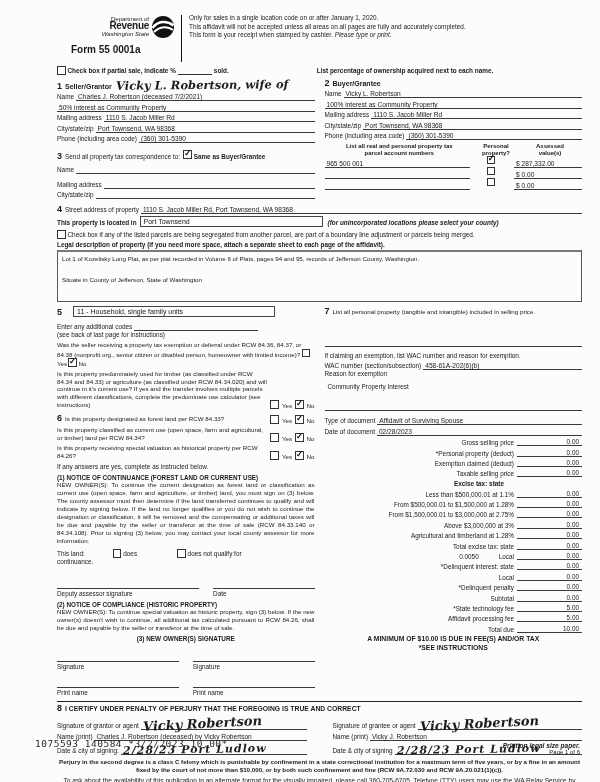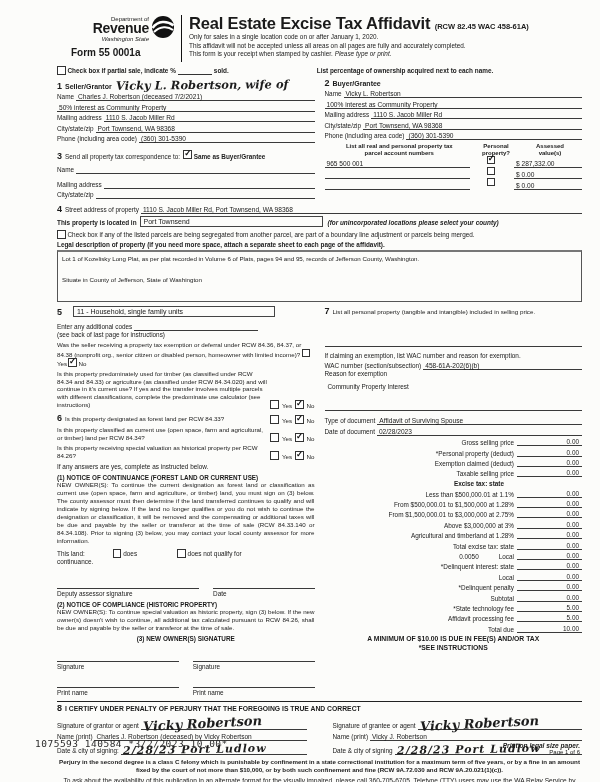--- a/index.html
+++ b/index.html
@@ -17,21 +17,21 @@
   .row{display:flex;align-items:flex-end;}
   .cb{width:6.5px;height:6.5px;border:1px solid #333;display:inline-block;position:relative;flex:none;background:#fff;margin:0 2px 0 0;}
   .cb.checked::after{content:"✓";position:absolute;left:0px;top:-3.5px;font-size:8.5px;font-weight:bold;color:#111;}
   .hand{font-family:"DejaVu Serif", serif;font-style:italic;color:#1d1d1d;white-space:nowrap;}
 
   
   .header{display:flex;align-items:flex-start;}
   .agency{width:118px;flex:none;text-align:right;padding-right:6px;}
   .agency-top{display:flex;justify-content:flex-end;align-items:flex-start;gap:2px;}
   .agency-l1{font-size:6px;margin-top:2px;}
-  .agency-l2{font-size:14px;font-weight:bold;letter-spacing:-0.3px;margin-top:-2px;}
+  .agency-l2{font-size:10px;font-weight:bold;letter-spacing:-0.3px;margin-top:-2px;}
   .agency-l3{font-size:6px;font-style:italic;}
   .logo{width:24px;height:24px;flex:none;margin-top:1px;}
   .form-no{font-size:10px;font-weight:bold;text-align:left;padding-left:14px;margin-top:5px;}
   .vline{width:0;border-left:1.6px solid #111;height:47px;margin:1px 7px 0 0;}
   .title-block{flex:1;}
   .title-row{white-space:nowrap;}
   .title{font-size:16.5px;font-weight:bold;letter-spacing:-0.2px;}
   .title-ref{font-size:7.5px;font-weight:bold;}
   .note{font-size:6.4px;line-height:1.35;}
 
@@ -112,24 +112,20 @@
         <svg class="logo" viewBox="0 0 24 24">
           <circle cx="12" cy="12" r="11" fill="#111"></circle>
           <path d="M1.5 13 C 7 5.5, 16 5.5, 22.5 10.5" stroke="#fff" fill="none" stroke-width="2.6"></path>
           <path d="M3 17 C 9 11, 17 11, 22 15" stroke="#fff" fill="none" stroke-width="2"></path>
         </svg>
       </div>
       <div class="form-no">Form 55 0001a</div>
     </div>
     <div class="vline"></div>
     <div class="title-block">
-      <div class="title-row">
-        <span class="title">Real Estate Excise Tax Affidavit</span>
-        <span class="title-ref">(RCW 82.45 WAC 458-61A)</span>
-      </div>
       <div class="note">Only for sales in a single location code on or after January 1, 2020.</div>
       <div class="note">This affidavit will not be accepted unless all areas on all pages are fully and accurately completed.</div>
       <div class="note"><span>This form is your receipt when stamped by cashier. </span><span class="em">Please type or print.</span></div>
     </div>
   </div>
 
   <div class="partial-row">
     <span class="cb"></span>
     <span class="lbl bold">Check box if partial sale, indicate %</span>
     <span class="short-line"></span>

